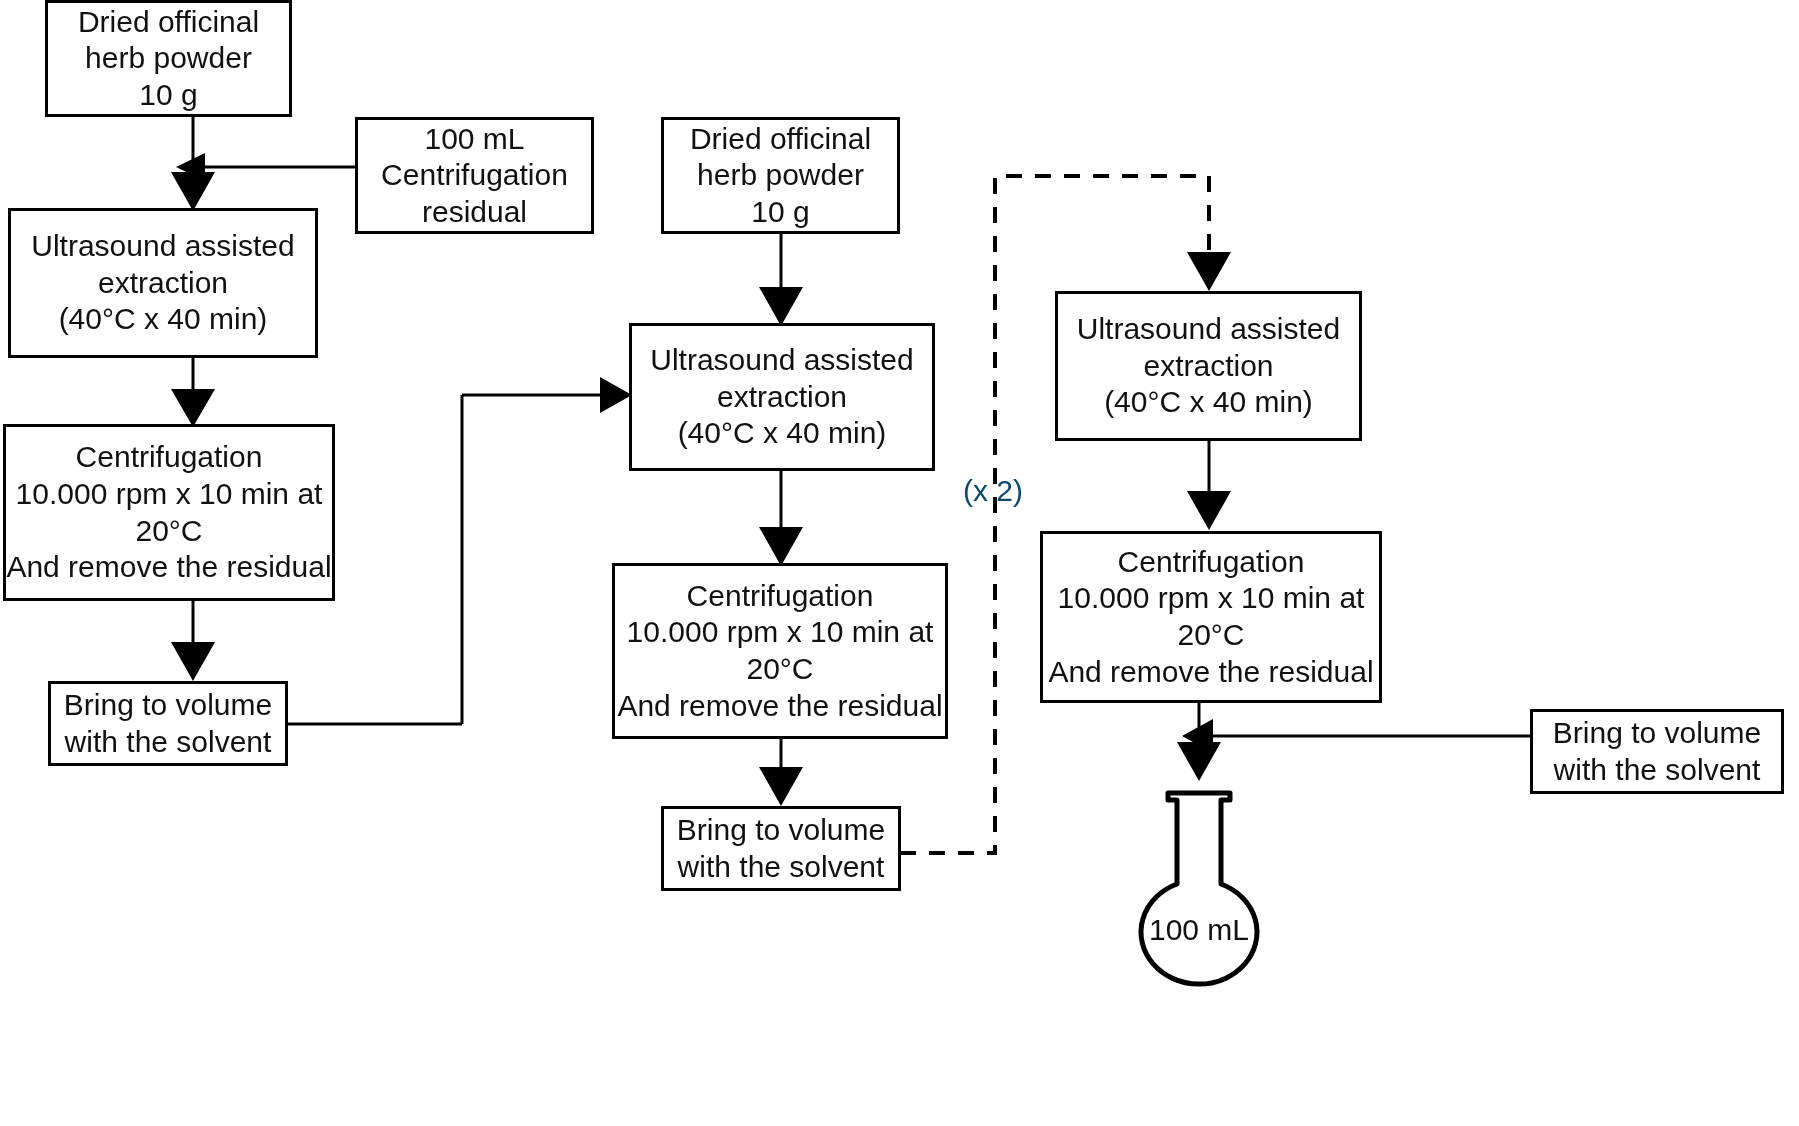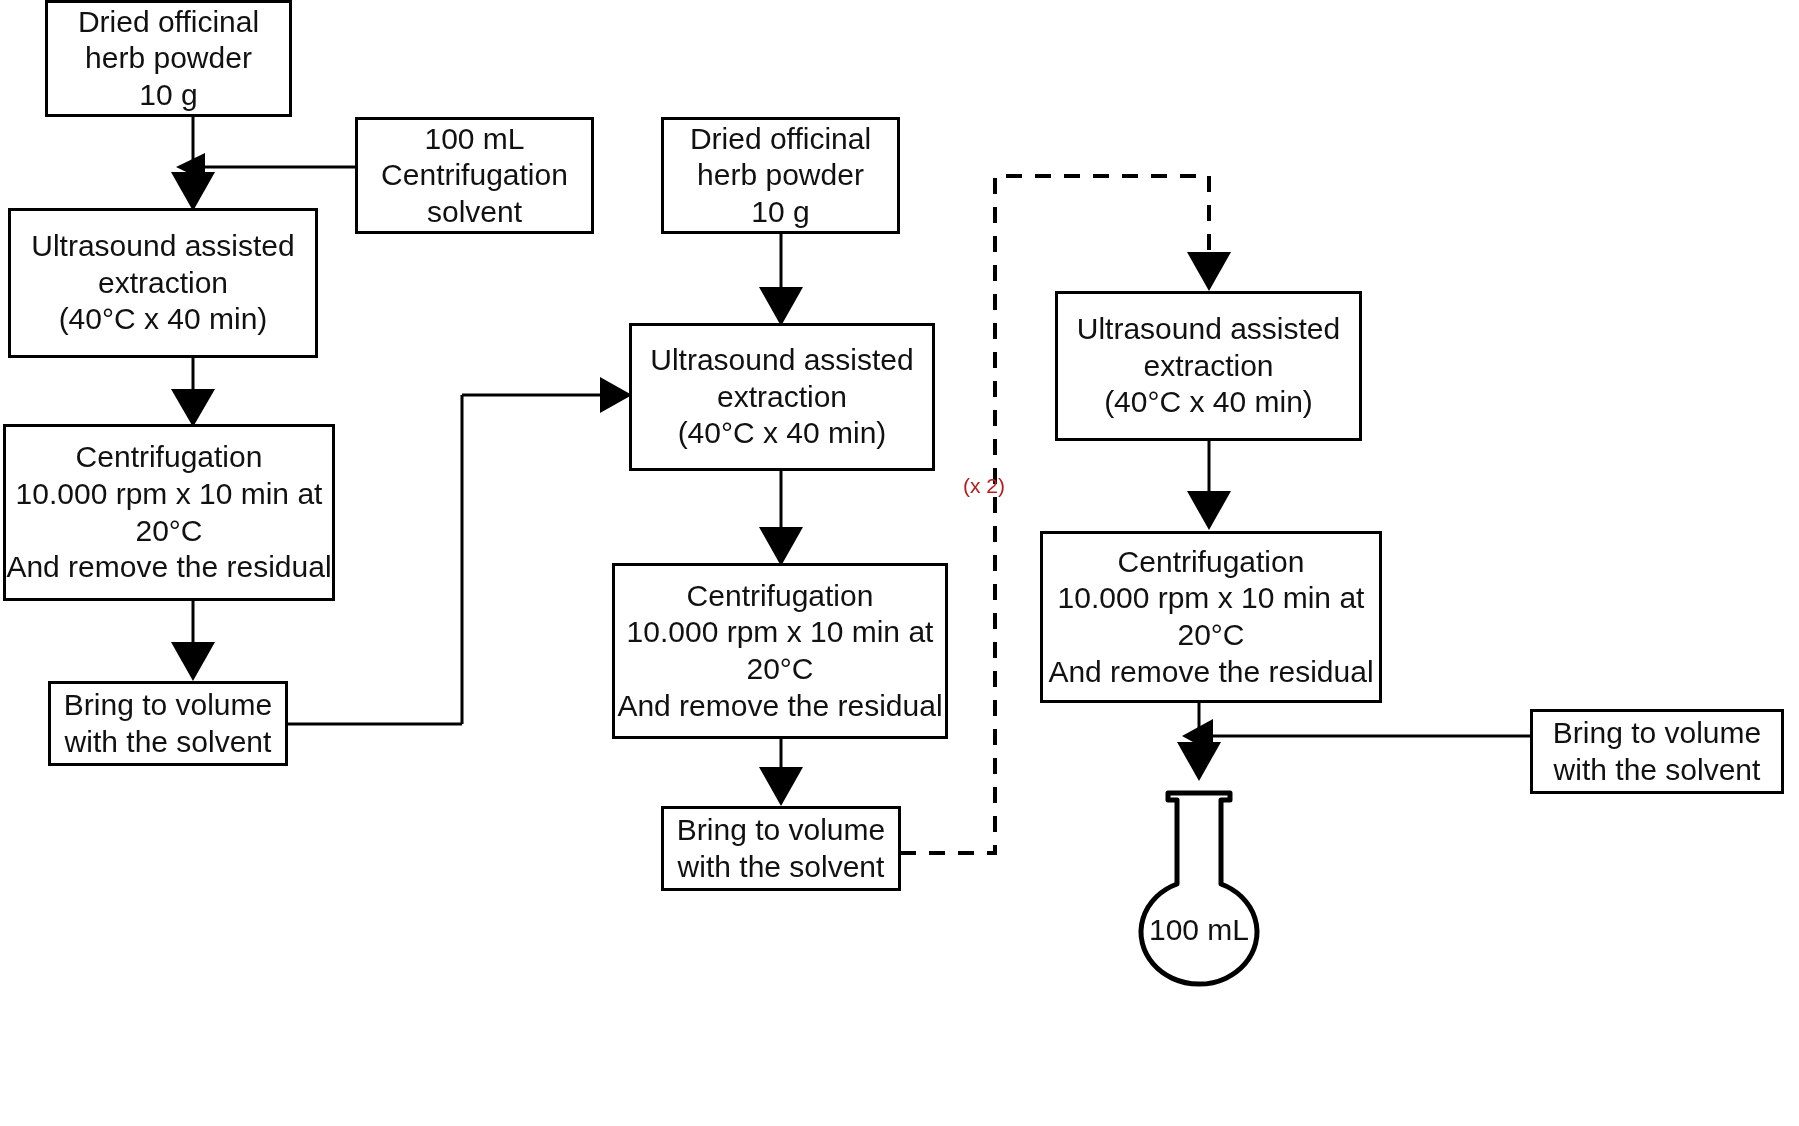--- a/index.html
+++ b/index.html
@@ -38,22 +38,22 @@
   .svglayer {
     position: absolute;
     left: 0; top: 0;
     width: 1799px;
     height: 1126px;
     z-index: 1;
     pointer-events: none;
   }
   .label-free {
     position: absolute;
-    font-size: 21px;
-    color: #b91c1c;
+    font-size: 30px;
+    color: #0c4a6e;
     white-space: nowrap;
     z-index: 4;
   }
   .flask-label {
     position: absolute;
     font-size: 30px;
     color: #111111;
     white-space: nowrap;
     z-index: 5;
     text-align: center;
@@ -117,21 +117,21 @@
 
   <div class="node" style="left:45px; top:0px; width:247px; height:117px;">
     <span class="ln">Dried officinal</span>
     <span class="ln">herb powder</span>
     <span class="ln">10 g</span>
   </div>
 
   <div class="node" style="left:355px; top:117px; width:239px; height:117px;">
     <span class="ln">100 mL</span>
     <span class="ln">Centrifugation</span>
-    <span class="ln">solvent</span>
+    <span class="ln">residual</span>
   </div>
 
   <div class="node" style="left:8px; top:208px; width:310px; height:150px;">
     <span class="ln">Ultrasound assisted</span>
     <span class="ln">extraction</span>
     <span class="ln">(40°C x 40 min)</span>
   </div>
 
   <div class="node" style="left:3px; top:424px; width:332px; height:177px;">
     <span class="ln">Centrifugation</span>

